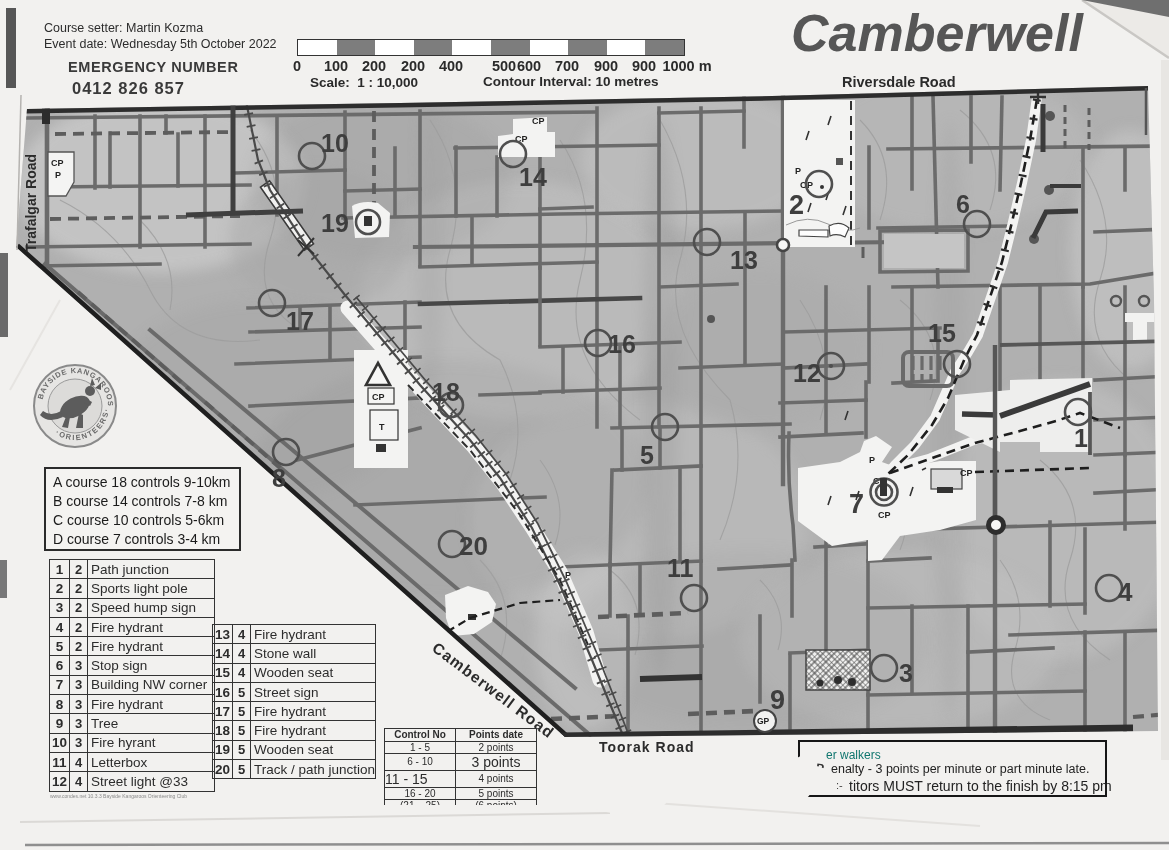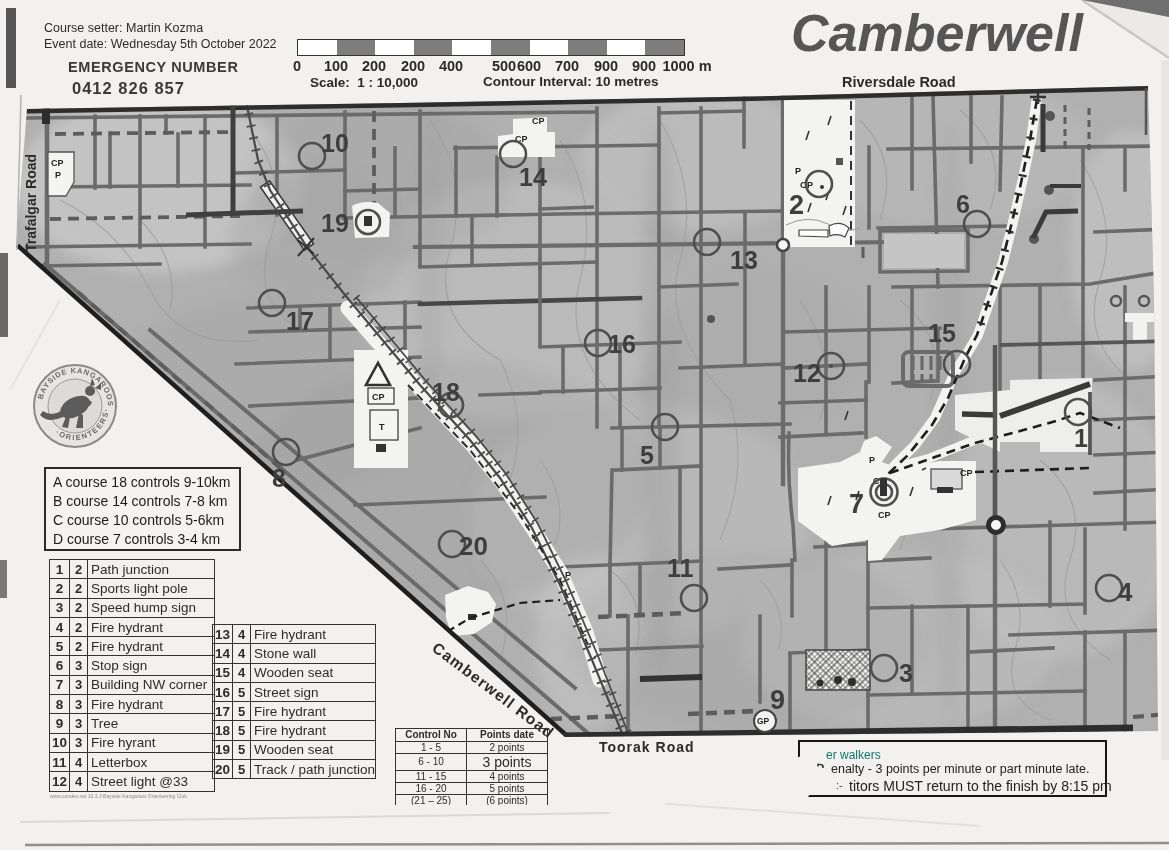--- a/index.html
+++ b/index.html
@@ -774,37 +774,37 @@
           <tr>
             <td style="width:19px;border:1.4px solid #333;text-align:center;font-weight:bold;font-size:13.5px;height:18.3px;padding:0;">20</td>
             <td style="width:17px;border:1.4px solid #333;text-align:center;font-weight:bold;font-size:13px;padding:0;">5</td>
             <td style="width:112px;border:1.4px solid #333;font-size:13.5px;padding:0 0 0 3px;white-space:nowrap;">Track / path junction</td>
           </tr>
         </tbody>
   </table>
 
   <div class="ov" style="left:50px;top:793px;font-size:5px;color:#8a8a8a;">www.condes.net 10.3.3 Bayside Kangaroos Orienteering Club</div>
 
-  <div class="ov" style="left:387px;top:728px;width:156px;height:77px;overflow:hidden;padding-left:8px;">
+  <div class="ov" style="left:376px;top:728px;width:156px;height:77px;overflow:hidden;padding-left:8px;">
     <table style="width:153px;">
       <tbody>
             <tr>
               <td style="width:70px;border:1.4px solid #333;text-align:center;font-weight:bold;font-size:10px;height:11.5px;padding:0;">Control No</td>
               <td style="width:80px;border:1.4px solid #333;text-align:center;font-weight:bold;font-size:10px;padding:0;">Points date</td>
             </tr>
             <tr>
               <td style="border:1.1px solid #333;text-align:center;font-size:10px;height:9.9px;padding:0;">1 - 5</td>
               <td style="border:1.1px solid #333;text-align:center;font-size:10px;padding:0;">2 points</td>
             </tr>
             <tr>
               <td style="border:1.1px solid #333;text-align:center;font-size:10px;height:9.9px;padding:0;">6 - 10</td>
               <td style="border:1.1px solid #333;text-align:center;font-size:14px;padding:0;margin-top:41px;">3 points</td>
             </tr>
             <tr>
-              <td style="border:1.1px solid #333;text-align:center;font-size:10px;height:9.9px;padding:0;">11 - 15</td>
+              <td style="border:1.1px solid #333;font-size:14px;height:9.9px;padding:0;">11 - 15</td>
               <td style="border:1.1px solid #333;text-align:center;font-size:10px;padding:0;">4 points</td>
             </tr>
             <tr>
               <td style="border:1.1px solid #333;text-align:center;font-size:10px;height:9.9px;padding:0;">16 - 20</td>
               <td style="border:1.1px solid #333;text-align:center;font-size:10px;padding:0;">5 points</td>
             </tr>
             <tr>
               <td style="border:1.1px solid #333;text-align:center;font-size:10px;height:9.9px;padding:0;">(21 – 25)</td>
               <td style="border:1.1px solid #333;text-align:center;font-size:10px;padding:0;">(6 points)</td>
             </tr>

